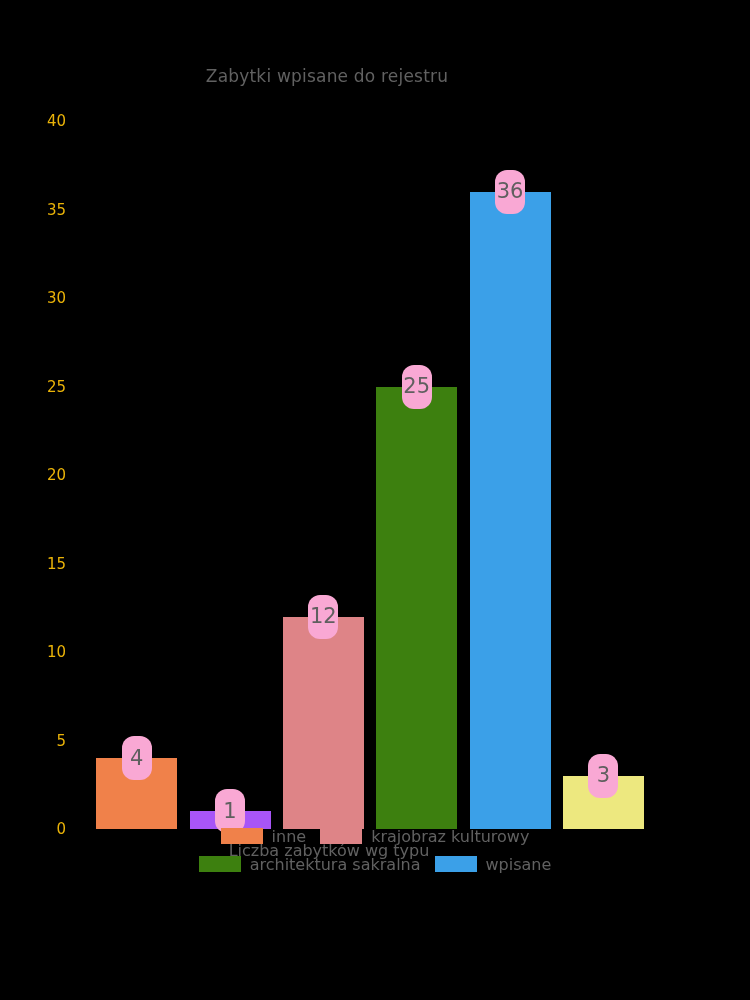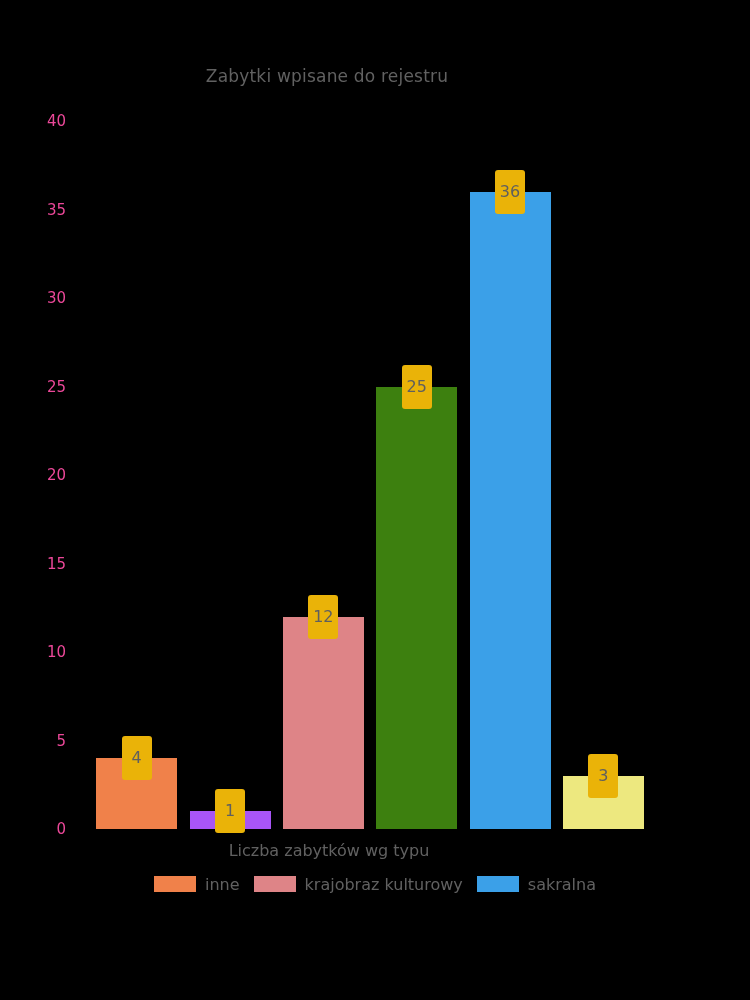--- a/index.html
+++ b/index.html
@@ -48,21 +48,21 @@
     position: absolute;
     left: 0;
     top: 121px;
     width: 90px;
     height: 708px;
   }
   .y-tick {
     position: absolute;
     right: 24px;
     font-size: 15px;
-    color: #ec4899;
+    color: #eab308;
     line-height: 1;
     transform: translateY(-50%);
     white-space: nowrap;
   }
 
   .bars {
     position: absolute;
     left: 0;
     bottom: 0;
     width: 100%;
@@ -79,24 +79,24 @@
     left: 0;
     bottom: 0;
     width: 100%;
   }
   .bar-label {
     position: absolute;
     left: 50%;
     transform: translateX(-50%);
     width: 30px;
     height: 44px;
-    background: #eab308;
-    border-radius: 3px;
+    background: #f9a8d4;
+    border-radius: 12px;
     color: #5f5f5f;
-    font-size: 16px;
+    font-size: 21px;
     display: flex;
     align-items: center;
     justify-content: center;
     line-height: 1;
   }
 
   
   .x-axis-label {
     position: absolute;
     left: 0;
@@ -104,21 +104,21 @@
     width: 658px;
     text-align: center;
     font-size: 16px;
     color: #616161;
   }
 
   
   .legend {
     position: absolute;
     left: 0;
-    top: 870px;
+    top: 822px;
     width: 750px;
     display: flex;
     flex-wrap: wrap;
     justify-content: center;
     align-content: flex-start;
     gap: 0px 14px;
     padding: 0 110px;
     box-sizing: border-box;
   }
   .legend-item {
@@ -191,18 +191,22 @@
   <div class="legend">
       <div class="legend-item">
         <span class="legend-swatch" style="background: rgb(240, 129, 74);"></span>
         <span class="legend-label">inne</span>
       </div>
       <div class="legend-item">
         <span class="legend-swatch" style="background: rgb(222, 132, 135);"></span>
         <span class="legend-label">krajobraz kulturowy</span>
       </div>
       <div class="legend-item">
+        <span class="legend-swatch" style="background: rgb(61, 128, 15);"></span>
+        <span class="legend-label">architektura sakralna</span>
+      </div>
+      <div class="legend-item">
         <span class="legend-swatch" style="background: rgb(59, 160, 232);"></span>
-        <span class="legend-label">sakralna</span>
+        <span class="legend-label">wpisane</span>
       </div>
     </div>
 
 </div>
 
 </body></html>

